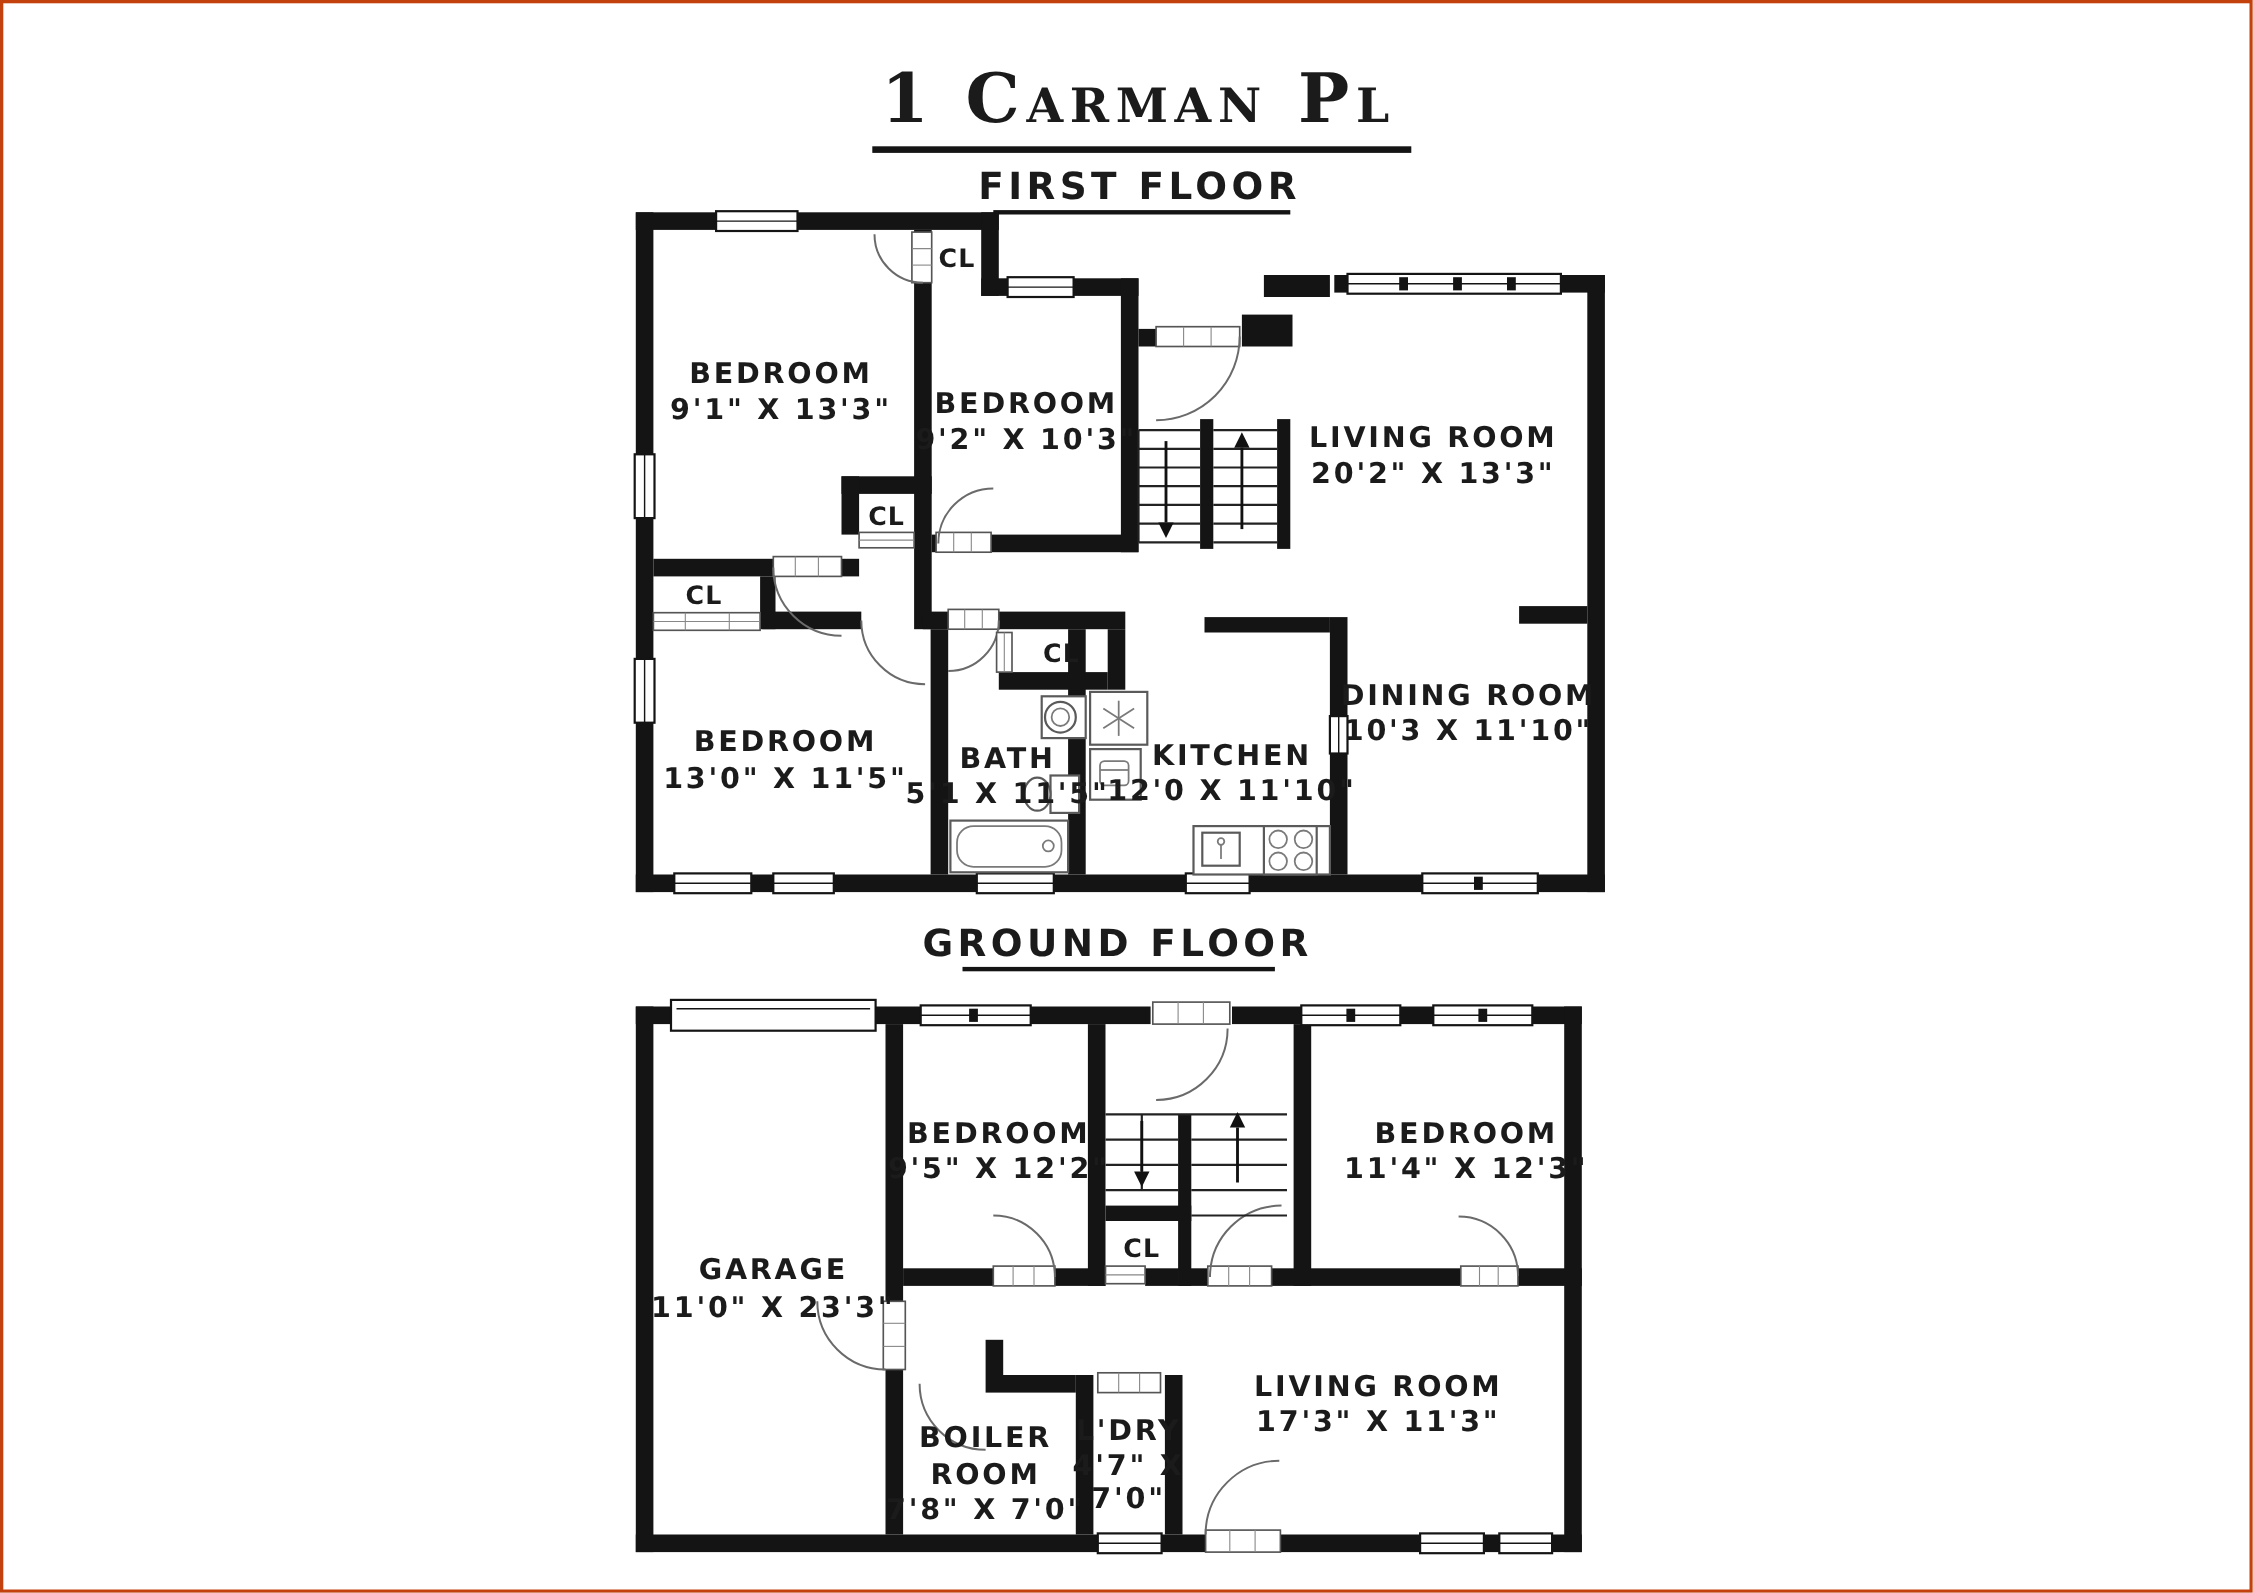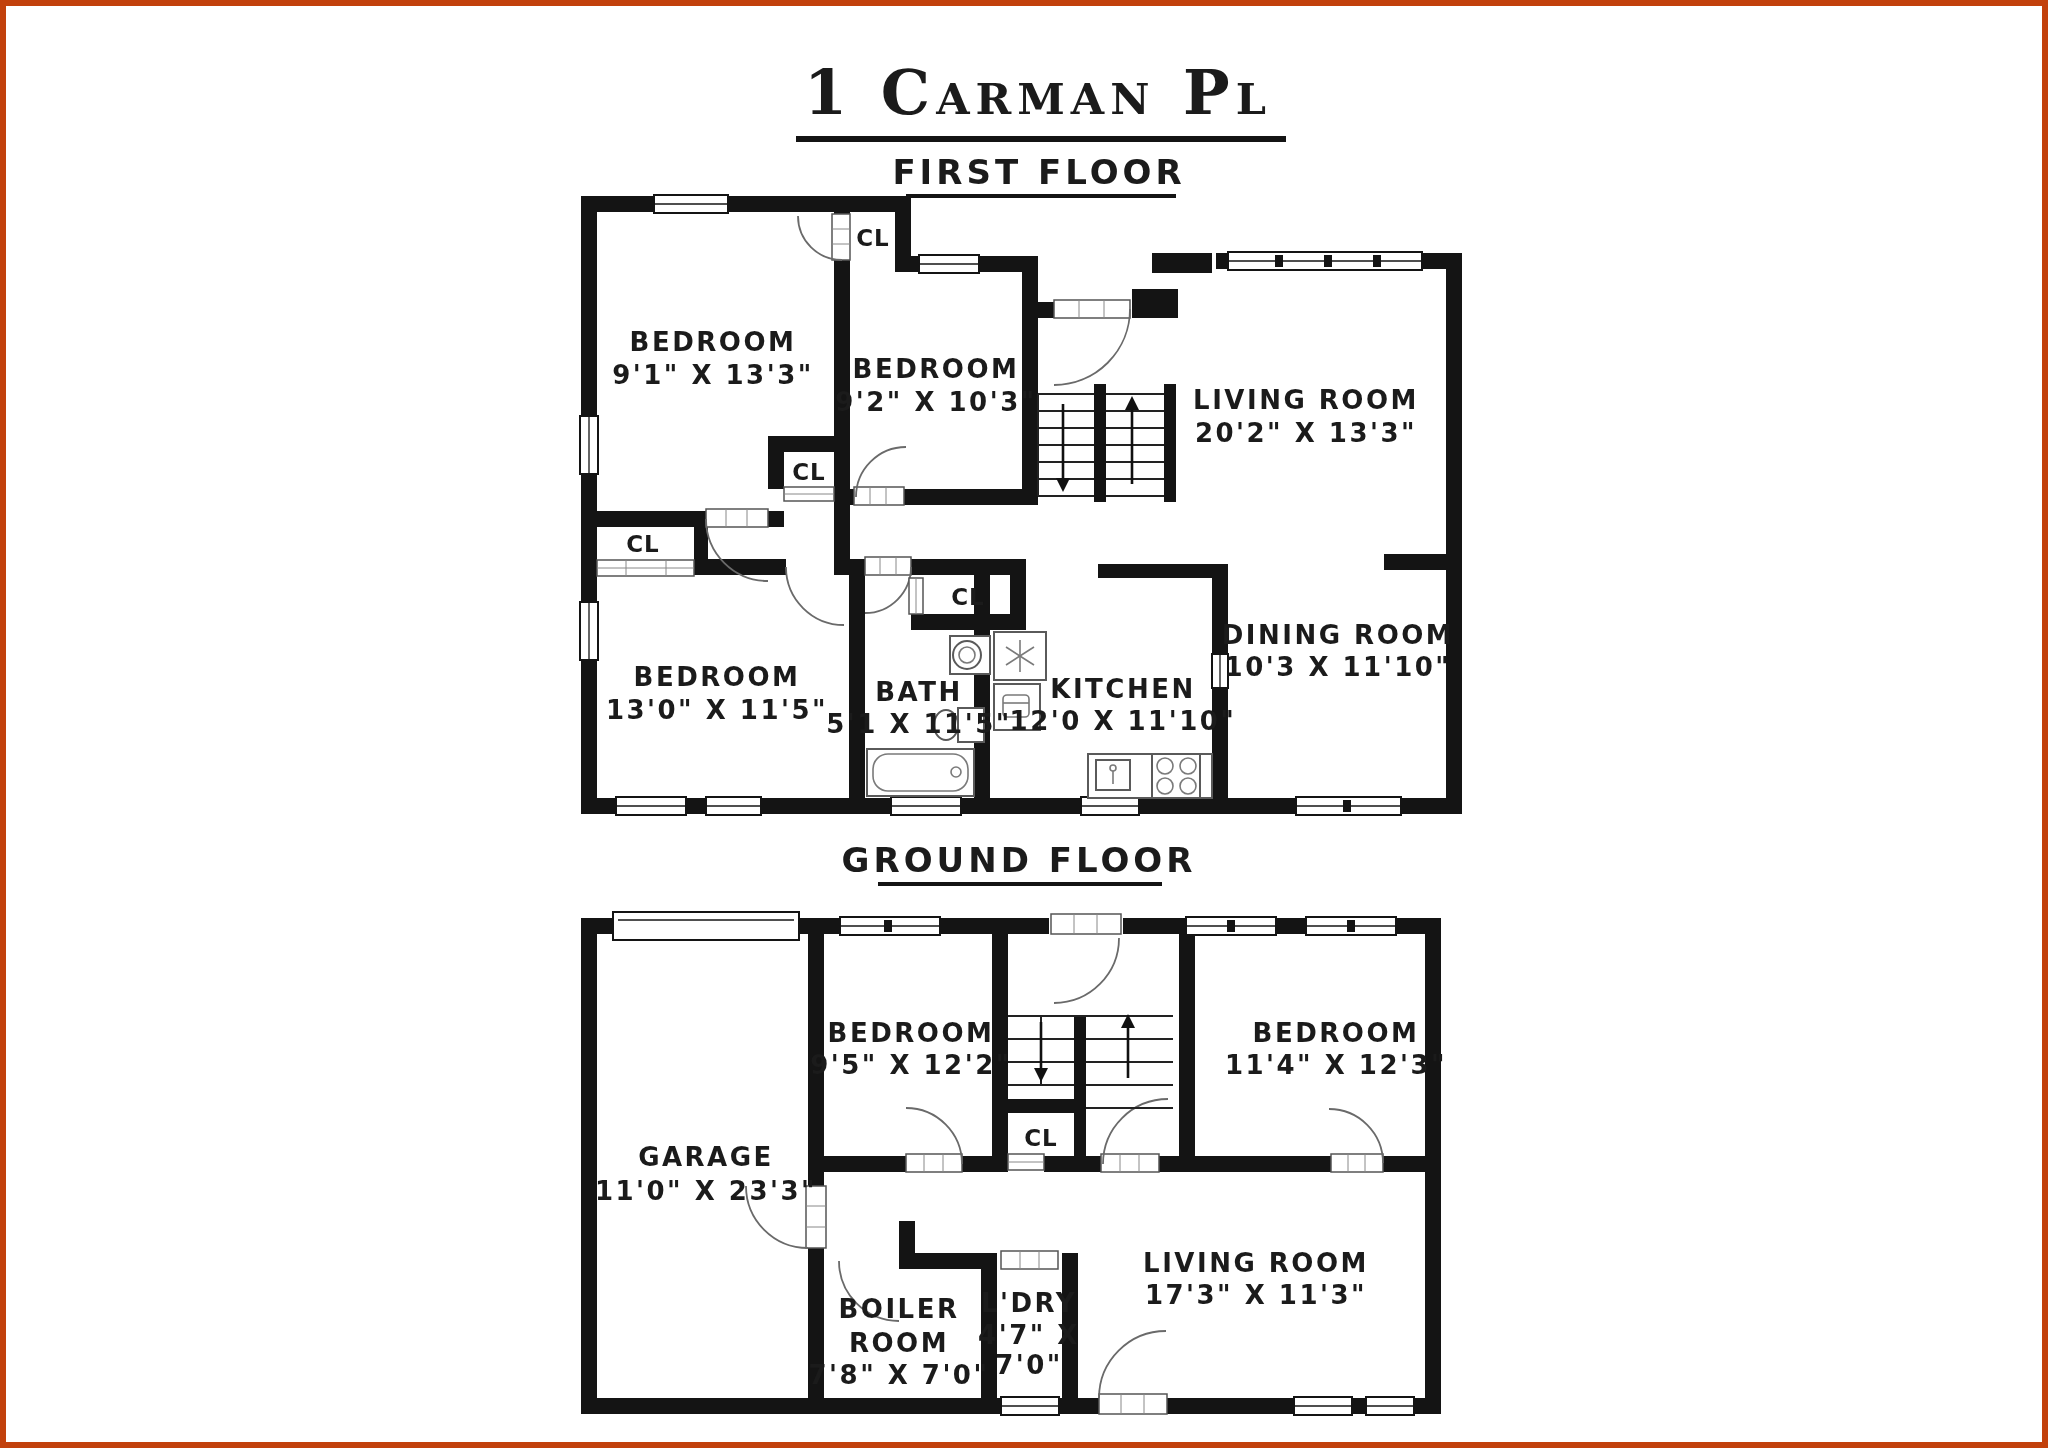--- a/index.html
+++ b/index.html
@@ -1,16 +1,16 @@
 <!DOCTYPE html>
 <html><head>
 <meta charset="utf-8">
 <style>
   html,body{margin:0;padding:0;background:#eee;}
-  .frame{width:2048px;height:1448px;background:#fff;position:relative;margin:0 auto;border:6px solid #c2410c;box-sizing:border-box;}
+  .frame{width:2048px;height:1448px;background:#fff;position:relative;margin:0 auto;border:3px solid #c2410c;box-sizing:border-box;}
   svg{display:block;}
   .wall{fill:#141414;stroke:none;}
   .win{fill:#fff;stroke:#141414;stroke-width:2;}
   .winline{stroke:#141414;stroke-width:1.3;}
   .mull{fill:#141414;}
   .leaf{fill:#fff;stroke:#555;stroke-width:1.5;}
   .leafline{stroke:#888;stroke-width:1;}
   .arc{fill:none;stroke:#6a6a6a;stroke-width:1.8;}
   .tread{stroke:#222;stroke-width:2;}
   .thin{stroke:#222;stroke-width:2;fill:none;}

